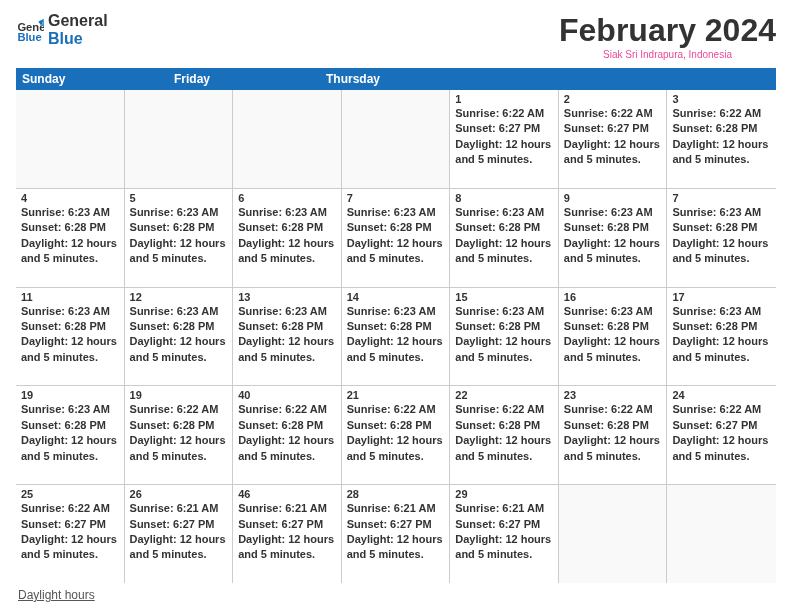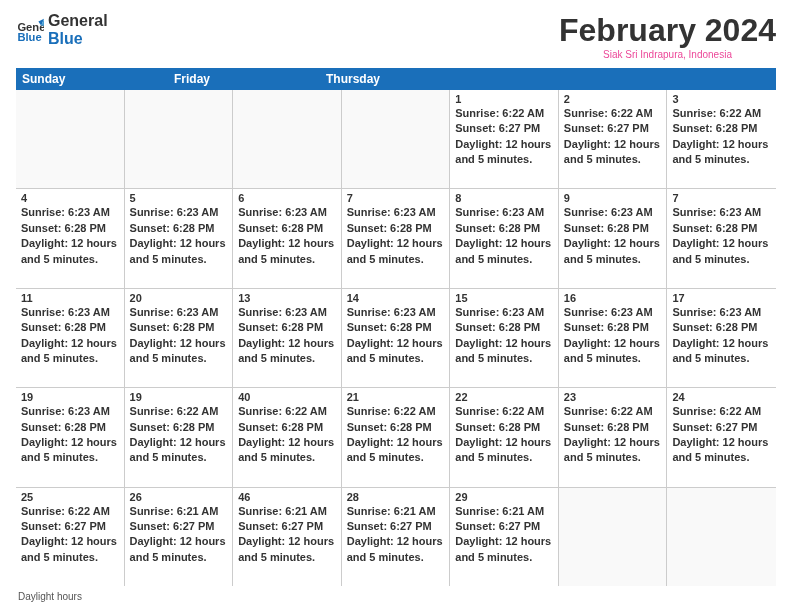--- a/index.html
+++ b/index.html
@@ -96,24 +96,25 @@
       margin-bottom: 1px;
       display: block;
     }
     .cal-cell .day-info {
       font-size: 11px;
       line-height: 1.4;
       color: #333;
       font-weight: bold;
     }
     .footer-note {
-      font-size: 10px;
+      font-size: 12px;
       color: #555;
       margin-top: 5px;
       padding-left: 2px;
+      text-decoration: underline;
     }
   </style>
 </head>
 <body>
 
 <div class="page">
   <div class="top-section">
     <div class="logo">
       <svg class="logo-icon" viewBox="0 0 40 40">
         <text x="2" y="22" font-size="16" font-weight="bold" fill="#333">General</text>
@@ -208,21 +209,21 @@
           </div>
         </div>
         <div class="cal-row">
           <div class="cal-cell">
             <span class="day-num">11</span>
             <div class="day-info" style="white-space: pre-line;">Sunrise: 6:23 AM
 Sunset: 6:28 PM
 Daylight: 12 hours and 5 minutes.</div>
           </div>
           <div class="cal-cell">
-            <span class="day-num">20</span>
+            <span class="day-num">12</span>
             <div class="day-info" style="white-space: pre-line;">Sunrise: 6:23 AM
 Sunset: 6:28 PM
 Daylight: 12 hours and 5 minutes.</div>
           </div>
           <div class="cal-cell">
             <span class="day-num">13</span>
             <div class="day-info" style="white-space: pre-line;">Sunrise: 6:23 AM
 Sunset: 6:28 PM
 Daylight: 12 hours and 5 minutes.</div>
           </div>

